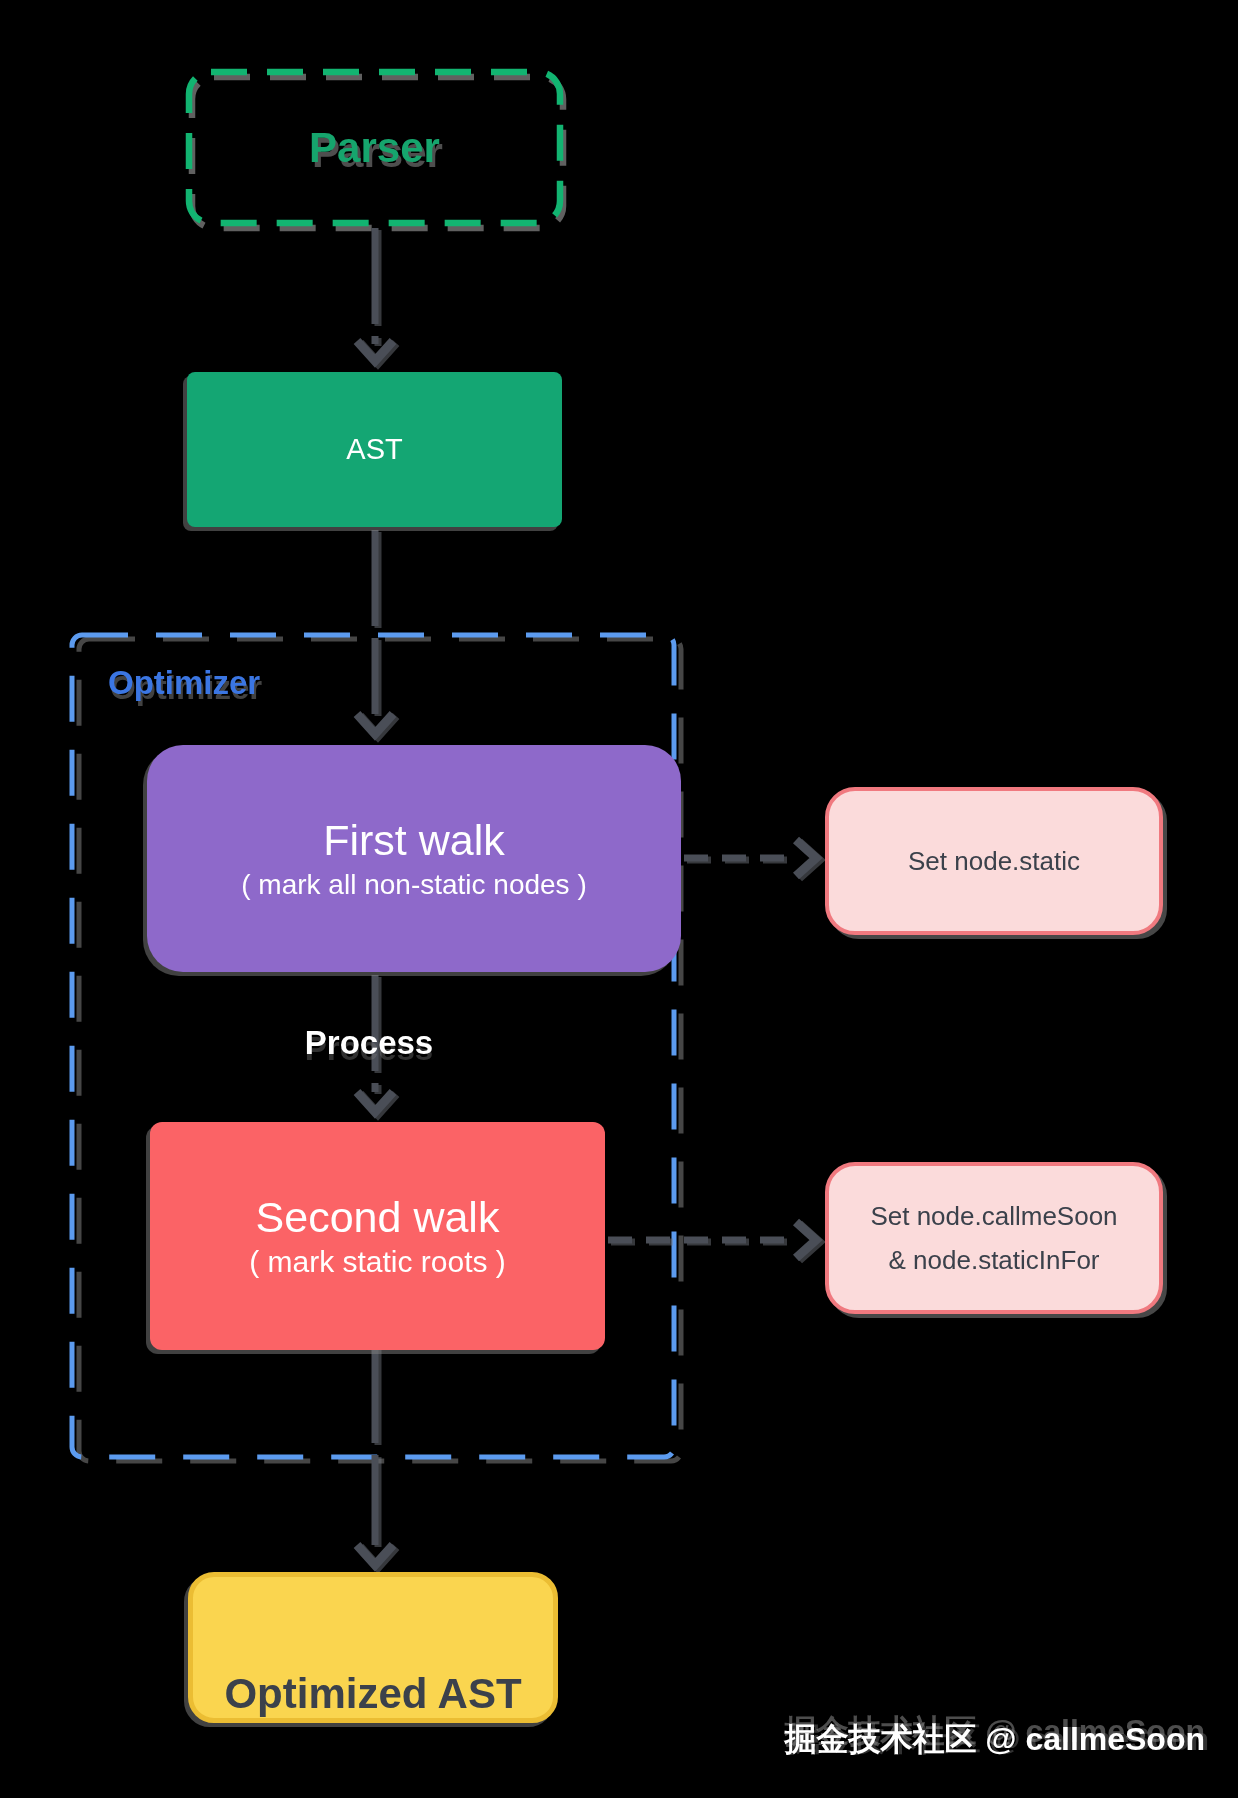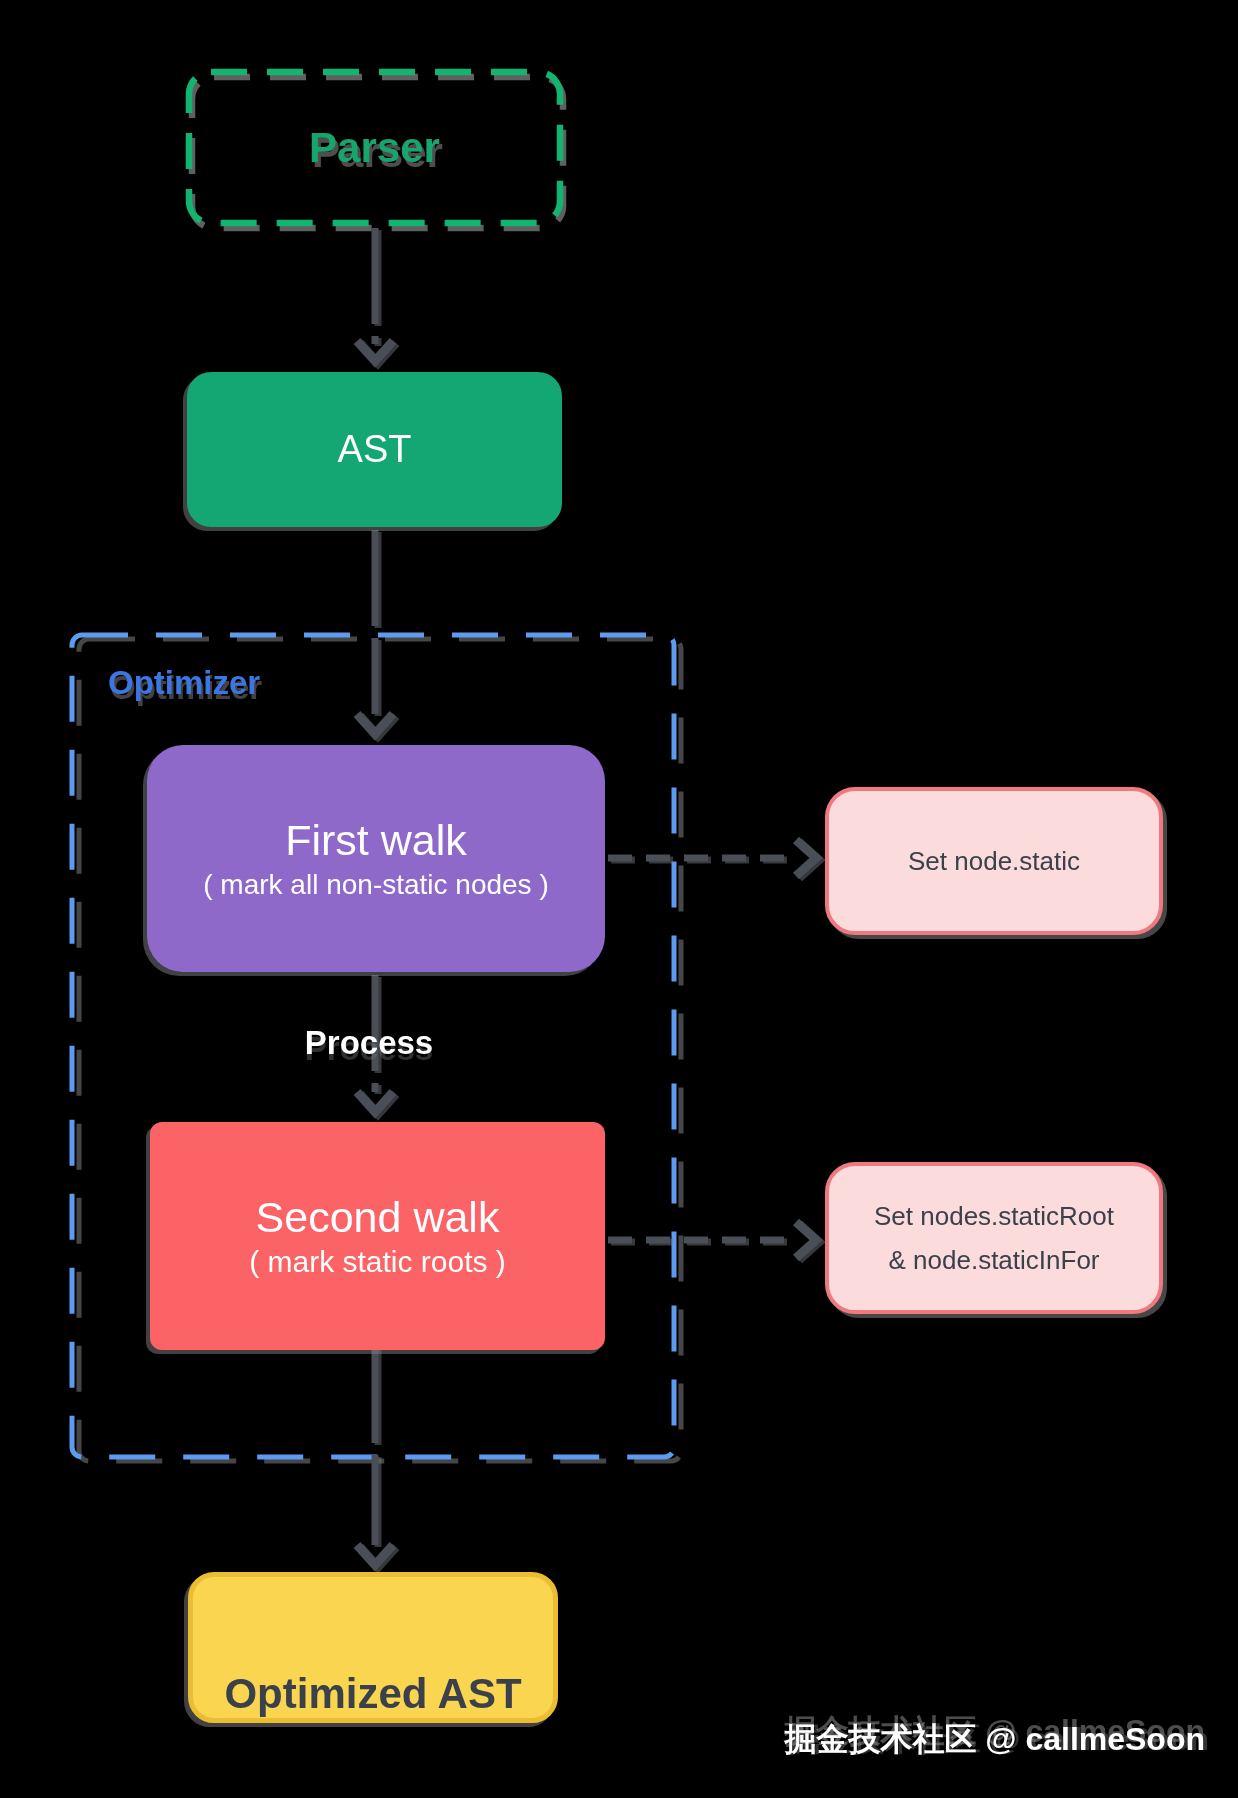--- a/index.html
+++ b/index.html
@@ -23,26 +23,26 @@
     filter:drop-shadow(3px 2px 0 rgba(120,125,132,0.45));}
   .arrow-line.vdash{stroke-dasharray:96 12;}
   .arrow-line.hdash{stroke-dasharray:24 14;}
   .arrow-head{stroke:var(--arrow);stroke-width:9;fill:none;stroke-linejoin:miter;
     filter:drop-shadow(3px 2px 0 rgba(120,125,132,0.45));}
   .node{position:absolute;display:flex;flex-direction:column;align-items:center;
     justify-content:center;text-align:center;box-sizing:border-box;}
   .node-parser{left:189px;top:72px;width:371px;height:151px;
     color:var(--green_text);font-size:42px;font-weight:bold;
     text-shadow:3px 5px 0 rgba(130,130,130,0.6);}
-  .node-ast{left:187px;top:372px;width:375px;height:155px;border-radius:24px;
-    background:var(--ast_fill);color:var(--white_text);font-size:38px;
+  .node-ast{left:187px;top:372px;width:375px;height:155px;border-radius:8px;
+    background:var(--ast_fill);color:var(--white_text);font-size:29px;
     filter:drop-shadow(-4px 4px 0 rgba(130,130,130,0.5));}
   .optimizer-label{position:absolute;left:108px;top:648px;color:var(--blue_label);
     font-size:33px;font-weight:bold;text-shadow:2px 5px 0 rgba(110,110,110,0.6);margin-top:16px;}
-  .node-first{left:147px;top:745px;width:458px;height:227px;border-radius:36px;
+  .node-first{left:147px;top:745px;width:534px;height:227px;border-radius:36px;
     background:var(--purple_fill);color:var(--white_text);
     filter:drop-shadow(-4px 4px 0 rgba(130,130,130,0.5));}
   .node-second{left:150px;top:1122px;width:455px;height:228px;border-radius:12px;
     background:var(--red_fill);color:var(--white_text);
     filter:drop-shadow(-4px 4px 0 rgba(130,130,130,0.5));}
   .node-title{font-size:43px;line-height:52px;}
   .node-sub{font-size:28px;line-height:38px;}
   .node-second .node-sub{font-size:30px;}
   .node-pink1{left:825px;top:787px;width:338px;height:148px;}
   .node-pink2{left:825px;top:1162px;width:338px;height:152px;}
@@ -122,21 +122,21 @@
   <div class="node node-second">
     <div class="node-title">Second walk</div>
     <div class="node-sub">( mark static roots )</div>
   </div>
 
   <div class="node pink node-pink1">
     <span>Set node.static</span>
   </div>
 
   <div class="node pink node-pink2">
-    <span>Set nodes.staticRoot</span>
+    <span>Set node.callmeSoon</span>
     <span>&amp; node.staticInFor</span>
   </div>
 
   <div class="node node-optimized">
     <span>Optimized AST</span>
   </div>
 
   <div class="watermark">掘金技术社区 @ callmeSoon</div>
 
 </div>

